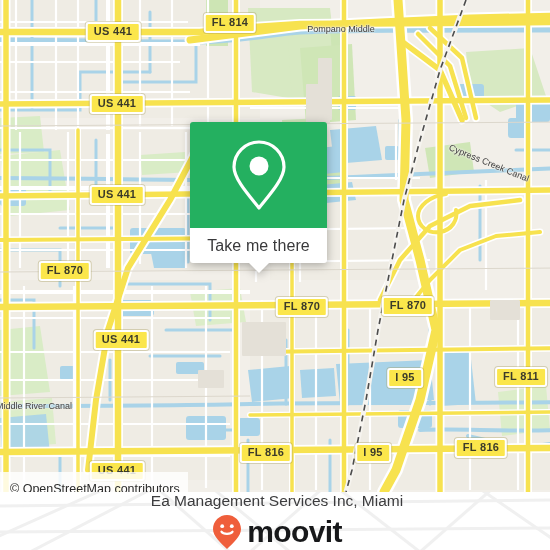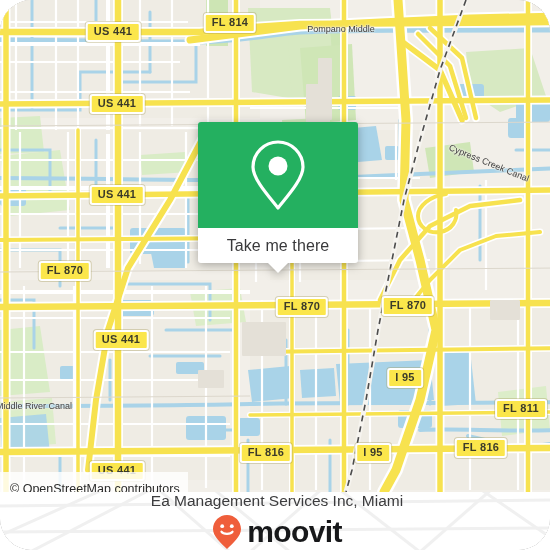--- a/index.html
+++ b/index.html
@@ -12,21 +12,20 @@
     height: 550px;
     font-family: "Liberation Sans", sans-serif;
     overflow: hidden;
   }
   #app {
     position: relative;
     width: 550px;
     height: 550px;
     overflow: hidden;
     background: #404040;
-    border-radius: 32px;
   }
 
   
   #map-area {
     position: absolute;
     left: 0;
     top: 0;
     width: 550px;
     height: 492px;
     overflow: hidden;
@@ -80,23 +79,23 @@
     background: rgba(255,255,255,0.82);
     color: #2b2b2b;
     font-size: 12.5px;
     font-family: "Liberation Sans", sans-serif;
     white-space: nowrap;
   }
 
   
   #callout {
     position: absolute;
-    left: 198px;
+    left: 190px;
     top: 122px;
-    width: 160px;
+    width: 137px;
     z-index: 30;
     filter: drop-shadow(0 2px 5px rgba(0,0,0,0.30));
   }
   #callout-body {
     background: #24b060;
     height: 106px;
     border-radius: 3px 3px 0 0;
     display: flex;
     align-items: center;
     justify-content: center;
@@ -420,21 +419,21 @@
 
     <div class="shield" style="left:230px; top:23px;">FL 814</div>
     <div class="shield" style="left:113px; top:32px;">US 441</div>
     <div class="shield" style="left:117px; top:104px;">US 441</div>
     <div class="shield" style="left:117px; top:195px;">US 441</div>
     <div class="shield" style="left:65px;  top:271px;">FL 870</div>
     <div class="shield" style="left:121px; top:340px;">US 441</div>
     <div class="shield" style="left:302px; top:307px;">FL 870</div>
     <div class="shield" style="left:408px; top:306px;">FL 870</div>
     <div class="shield" style="left:405px; top:378px;">I 95</div>
-    <div class="shield" style="left:521px; top:377px;margin-top:32px;">FL 811</div>
+    <div class="shield" style="left:521px; top:377px;">FL 811</div>
     <div class="shield" style="left:266px; top:453px;">FL 816</div>
     <div class="shield" style="left:373px; top:453px;">I 95</div>
     <div class="shield" style="left:481px; top:448px;">FL 816</div>
     <div class="shield" style="left:117px; top:471px;">US 441</div>
 
     <div class="map-label" style="left:341px; top:29px;">Pompano Middle</div>
     <div class="map-label" style="left:489px; top:163px; transform:translate(-50%,-50%) rotate(22deg);">Cypress Creek Canal</div>
     <div class="map-label" style="left:34px; top:406px;">Middle River Canal</div>
 
     <div id="attribution">

